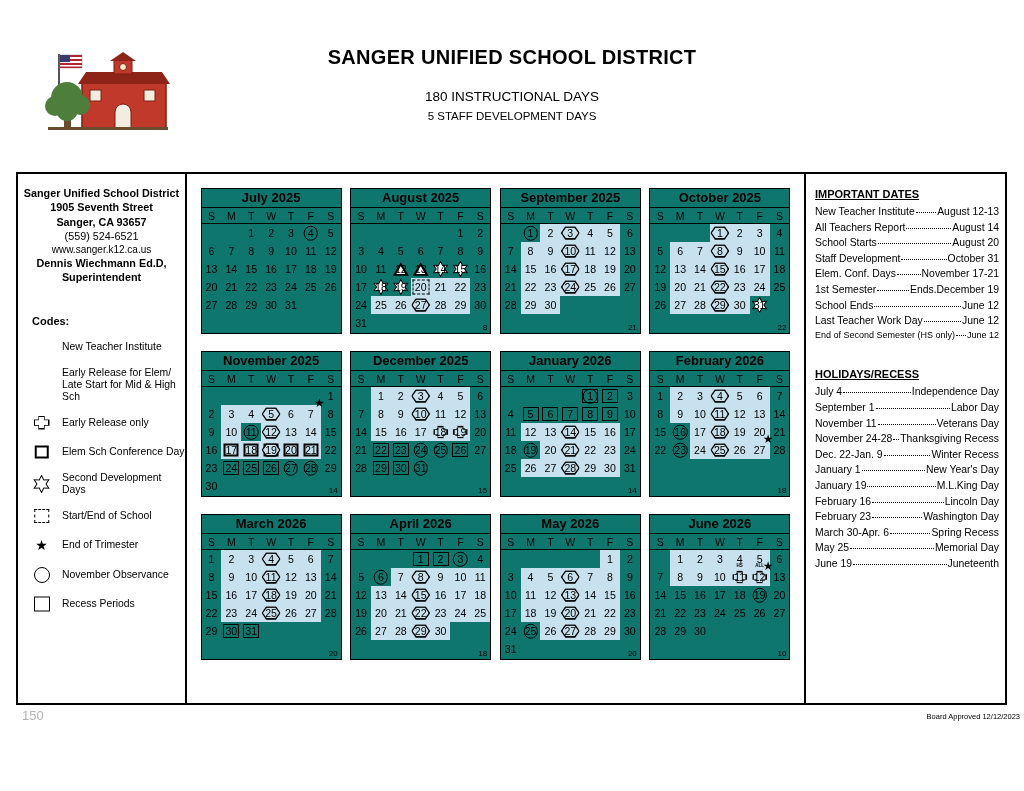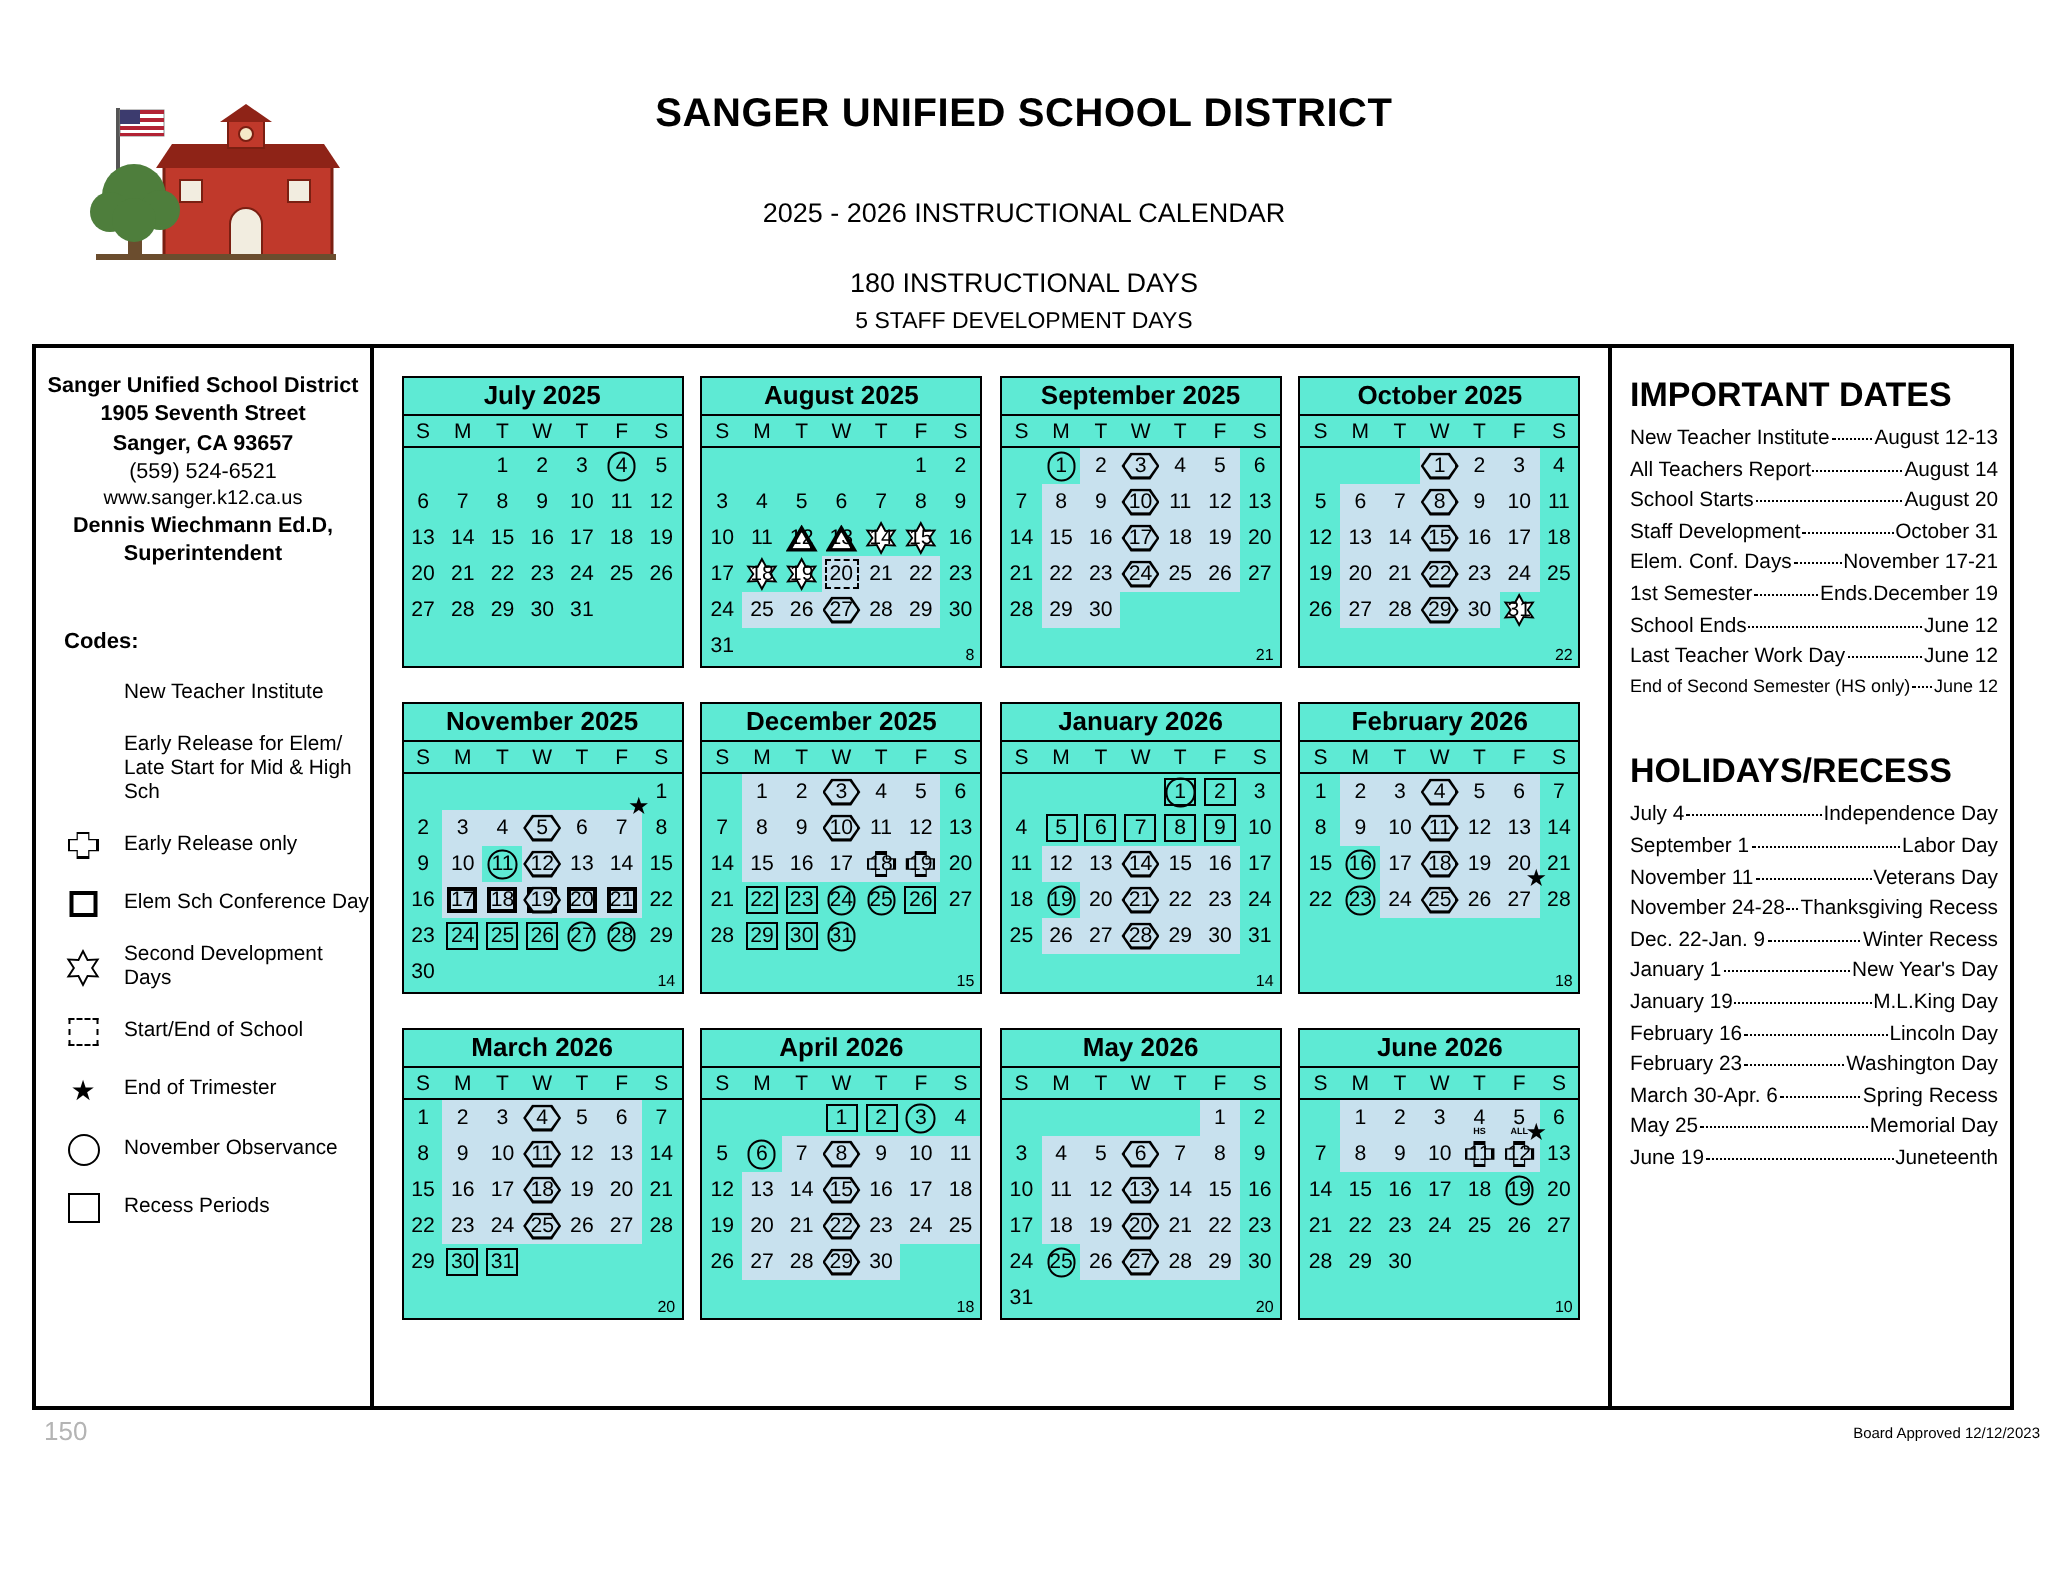--- a/index.html
+++ b/index.html
@@ -35,21 +35,21 @@
   .dist{line-height:1.32;text-align:center;font-size:10.8px}
   .dist .b{font-weight:bold}
   .dist .s{font-size:10px}
   .codes-title{font-weight:bold;font-size:11px;margin:30px 0 4px 14px}
   .lrow{display:flex;align-items:center;gap:9px;margin:10.5px 0 10.5px 12px;
         font-size:10.4px;line-height:1.15}
   .lic{position:relative;width:23px;height:19px;flex:none}
 
   
   .month{width:141px;height:146px;border:1.6px solid #000;position:relative;
-         background:#5eead4}
+         background:#0f766e}
   .mtitle{font-size:13px;font-weight:bold;text-align:center;
           border-bottom:1.2px solid #000;padding:1px 0 2px}
   .mgrid{display:grid;grid-template-columns:repeat(7,1fr)}
   .wd{font-size:10.5px;text-align:center;line-height:16px;height:16px;
       border-bottom:1.2px solid #000}
   .dc{position:relative;height:18px;text-align:center;font-size:10.6px;
       line-height:18px}
   .dc.sh{background:var(--shade)}
   .dc .num{position:relative;z-index:2}
   .mcount{position:absolute;right:3px;bottom:1px;font-size:8px;z-index:2}
@@ -79,21 +79,21 @@
   .lg.shp-x{width:16px;height:14px}
   .lg.shp-s6{width:19px;height:19px}
   .lg.mk-c{width:16px;height:16px;border-width:1.5px}
   .lg.mk-bq{width:14.5px;height:13px;border-width:2.5px}
   .lg.mk-tq{width:16px;height:15px}
   .lg.mk-dq{width:15.5px;height:14px}
   .lg.mk-fs{right:auto;left:50%;top:50%;transform:translate(-50%,-50%);
       font-size:14px}
 
   
-  .sec-title{font-size:17px;font-weight:bold;
+  .sec-title{font-size:11px;font-weight:bold;text-decoration:underline;
       margin-bottom:4px}
   .sec2{margin-top:26px}
   .dline{display:flex;align-items:baseline;font-size:10.4px;line-height:1.5}
   .dline.sm{font-size:9px}
   .dfill{flex:1;border-bottom:1.3px dotted #000;margin:0 1px;min-width:5px;
       transform:translateY(-2px)}
   .dlabel,.dvalue{white-space:nowrap}
 
   
   .pgnum{position:absolute;left:22px;top:708px;font-size:13px;color:#b4b4b4}
@@ -134,21 +134,20 @@
 
       <rect x="26" y="62" width="7" height="20" fill="#6b4d2e"></rect>
       <circle cx="29" cy="50" r="16" fill="#4e7e3c"></circle>
       <circle cx="17" cy="58" r="10" fill="#4e7e3c"></circle>
       <circle cx="42" cy="57" r="10" fill="#4e7e3c"></circle>
       <circle cx="29" cy="62" r="11" fill="#4e7e3c"></circle>
     </svg>
   </div>
   <div class="hdr-text">
     <div class="hdr-title">SANGER UNIFIED SCHOOL DISTRICT</div>
-    <div class="hdr-sub1">2025 - 2026 INSTRUCTIONAL CALENDAR</div>
     <div class="hdr-sub2">180 INSTRUCTIONAL DAYS</div>
     <div class="hdr-sub3">5 STAFF DEVELOPMENT DAYS</div>
   </div>
 </div>
 
 <div class="main">
 
   <div class="left">
     <div class="dist">
       <div class="b">Sanger Unified School District</div>

